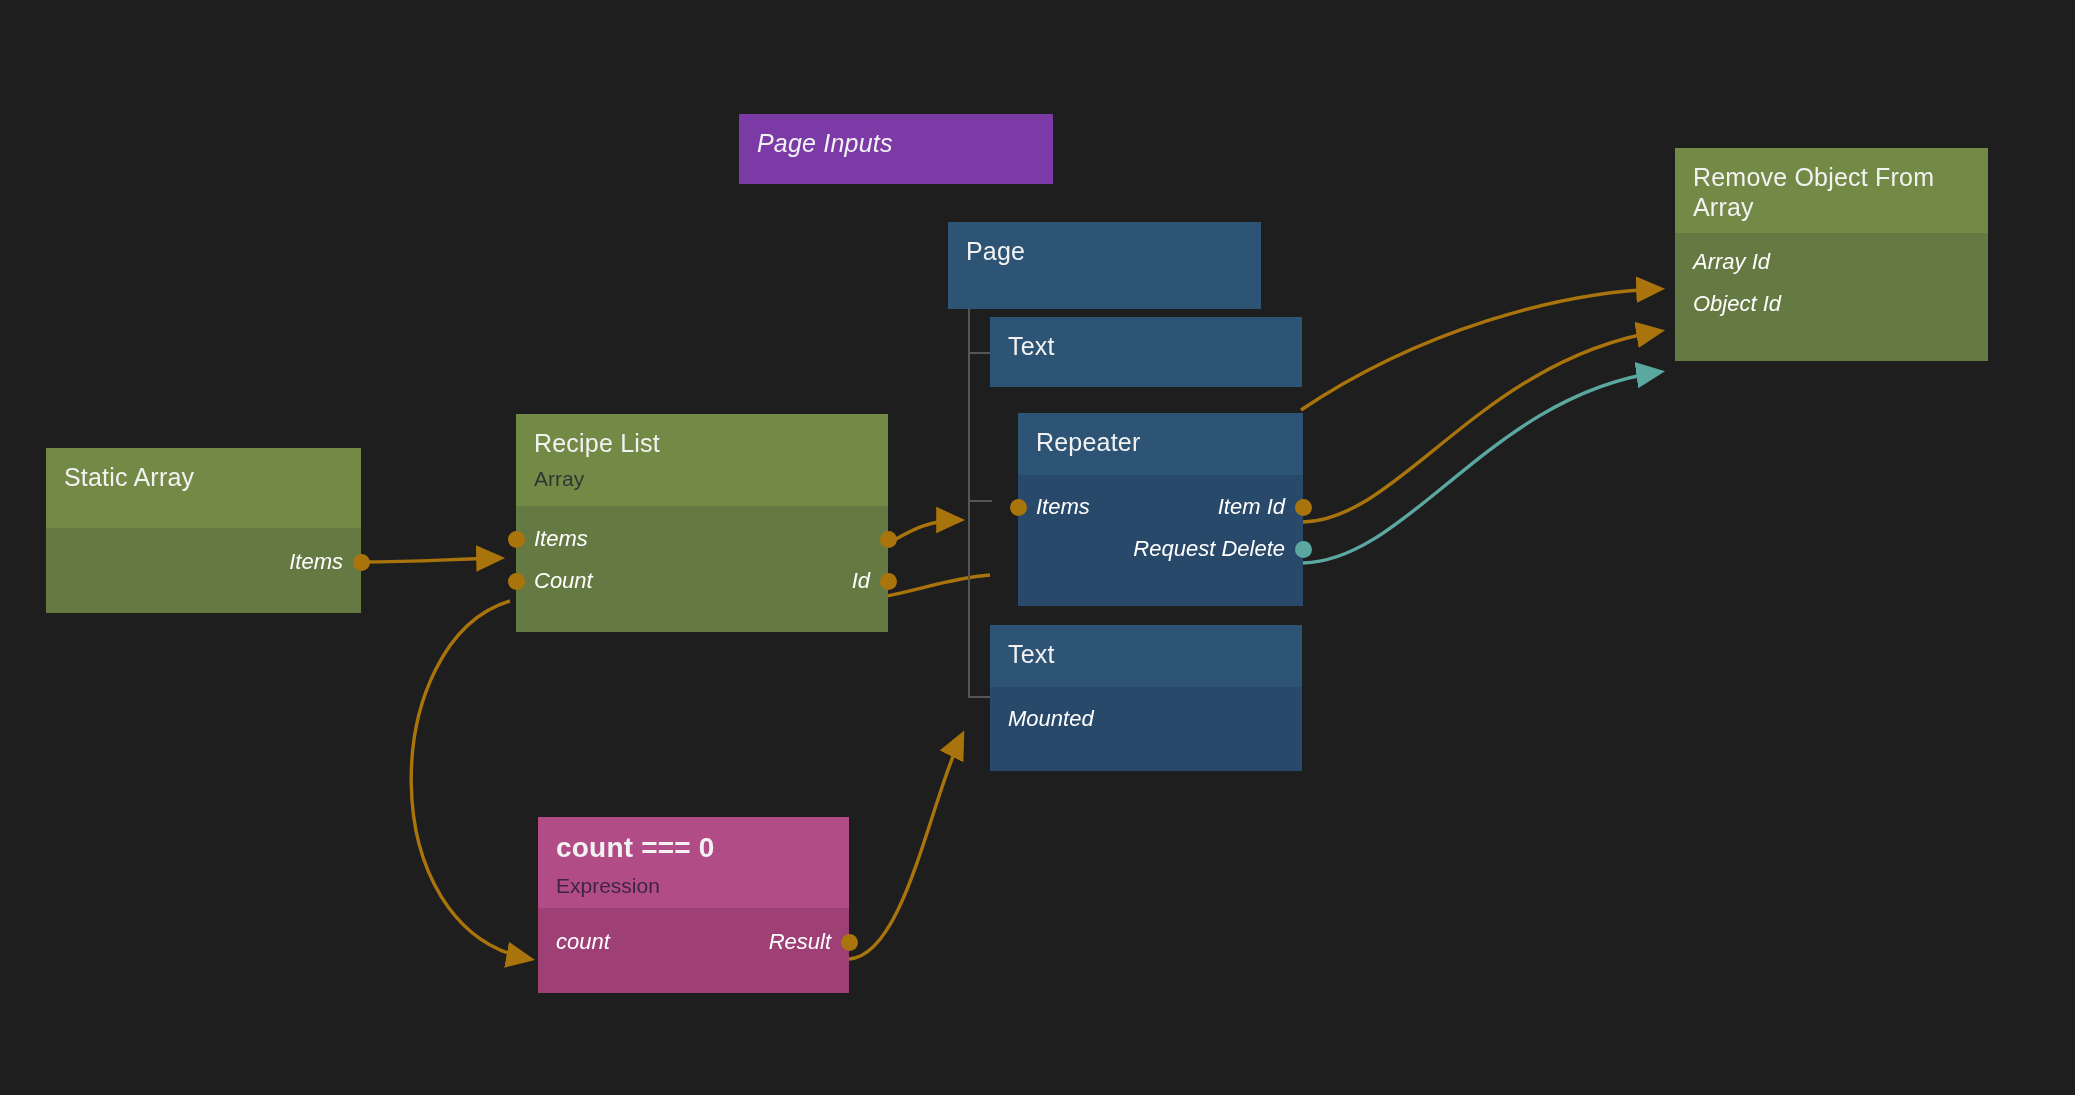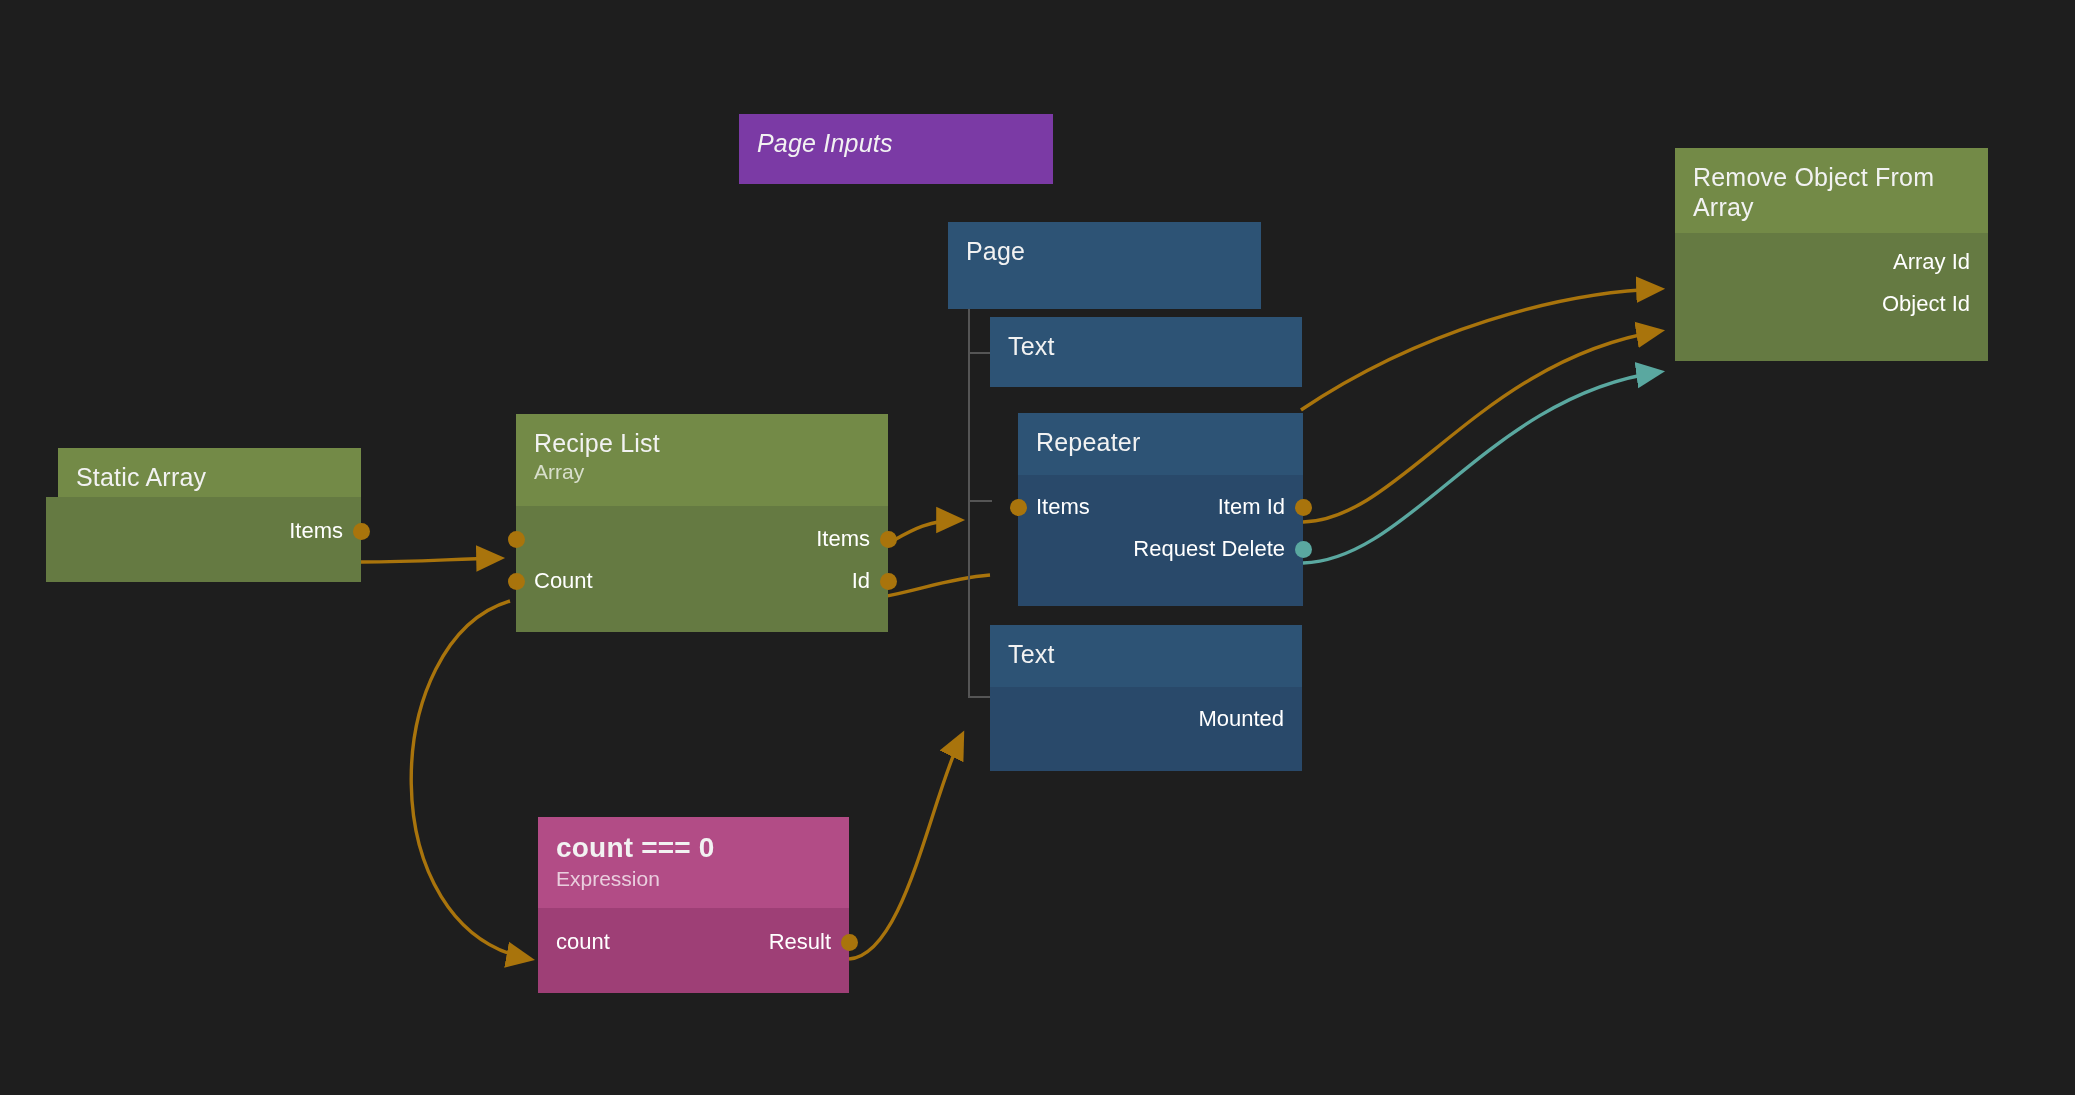--- a/index.html
+++ b/index.html
@@ -34,39 +34,40 @@
     padding: 14px 18px 10px 18px;
   }
   .node-title {
     color: #f2f2f2;
     font-size: 25px;
     line-height: 1.2;
     letter-spacing: 0.2px;
   }
   .node-title.bold { font-weight: bold; font-size: 28px; }
   .node-subtitle {
-    color: #ffffff;
+    color: #0f172a;
     opacity: 0.72;
     font-size: 21px;
     line-height: 1.25;
-    margin-top: 1px;
+    margin-top: 8px;
   }
   .node-body {
     box-sizing: border-box;
     position: relative;
     padding: 10px 0 14px 0;
   }
   .port-row {
     position: relative;
     height: 42px;
     display: flex;
     align-items: center;
-    justify-content: flex-end;
+    justify-content: flex-start;
     padding: 0 18px;
     box-sizing: border-box;
+    font-style: italic;
   }
   .port-label {
     color: #ffffff;
     font-size: 22px;
     white-space: nowrap;
   }
   .port-label.right { margin-left: auto; }
   .port-dot {
     position: absolute;
     width: 17px;
@@ -173,21 +174,21 @@
       <div class="node-title">Text</div>
     </div>
     <div class="node-body" style="height:84px; padding-top:11px;">
       <div class="port-row">
         <span class="port-label">Mounted</span>
       </div>
     </div>
   </div>
 
   <div class="node theme-green" style="left:46px; top:448px; width:315px;">
-    <div class="node-header" style="height:49px;margin-left:12px;">
+    <div class="node-header" style="height:80px;">
       <div class="node-title">Static Array</div>
     </div>
     <div class="node-body" style="height:85px; padding-top:13px;">
       <div class="port-row">
         <span class="port-label right">Items</span>
         <span class="port-dot out data"></span>
       </div>
     </div>
   </div>
 

